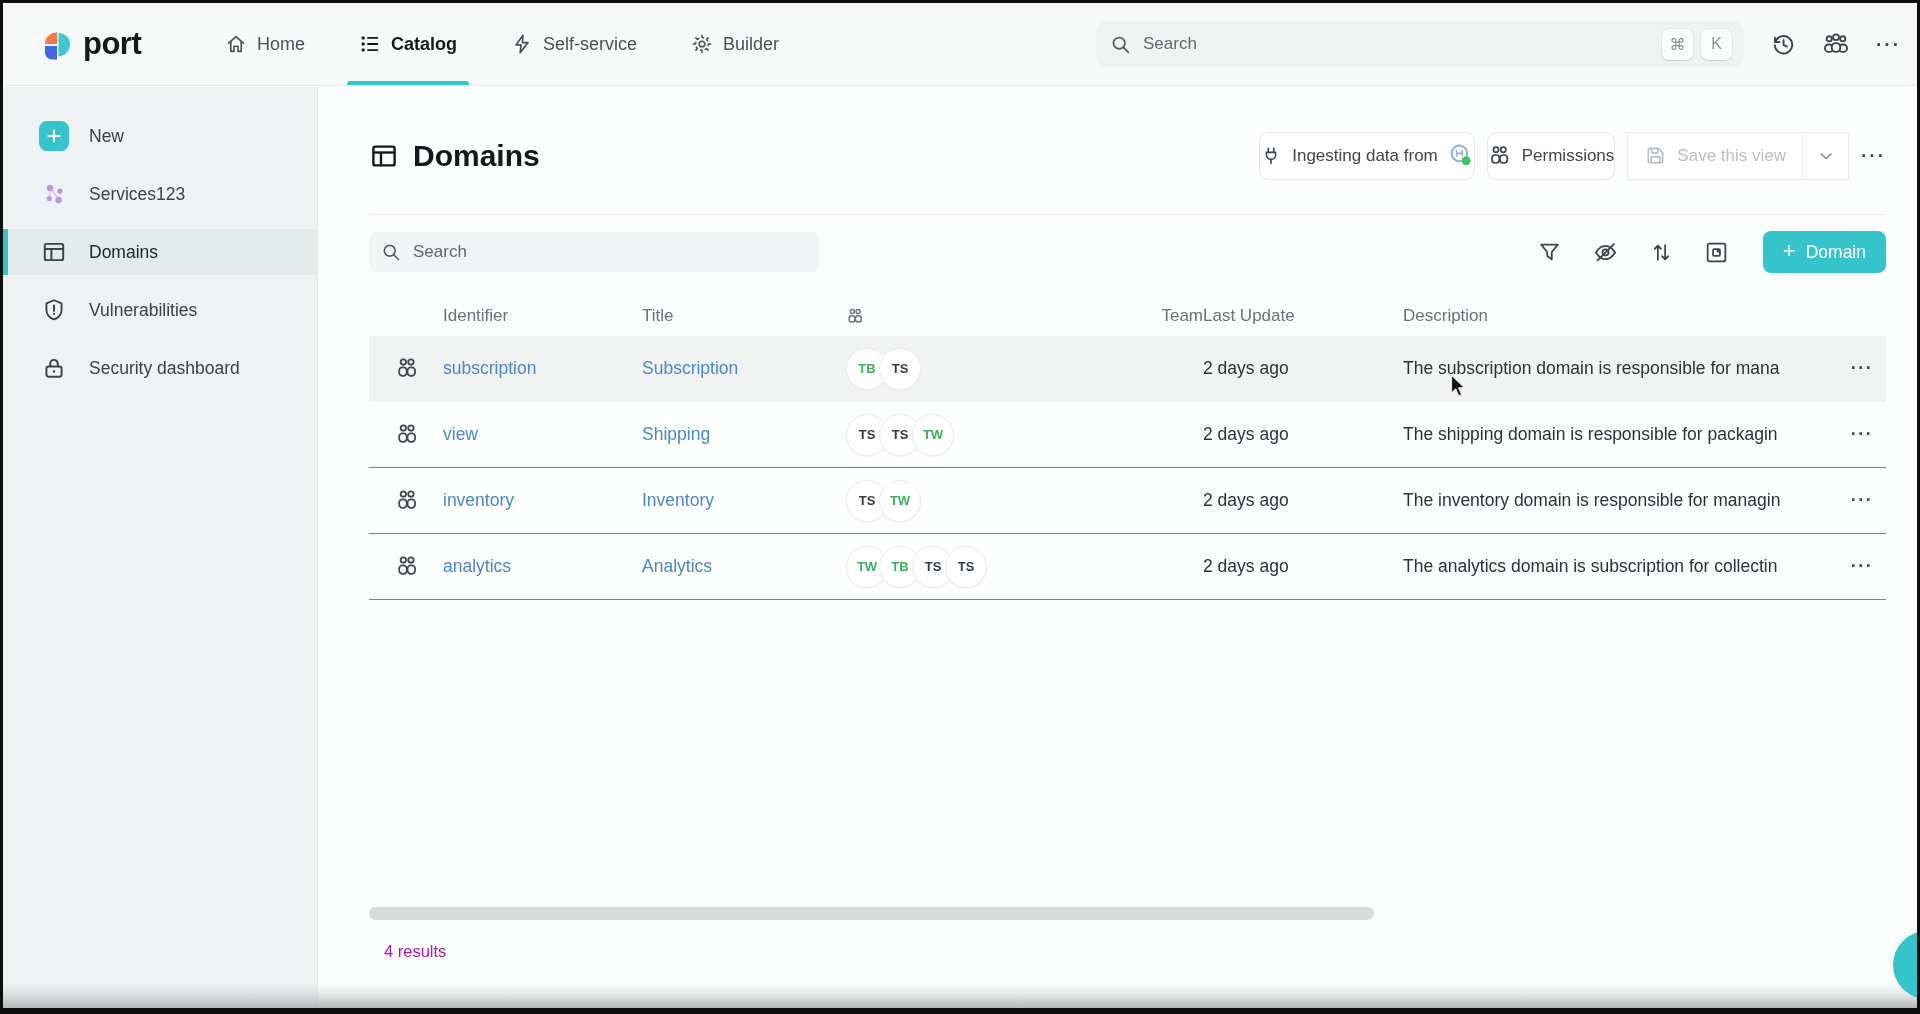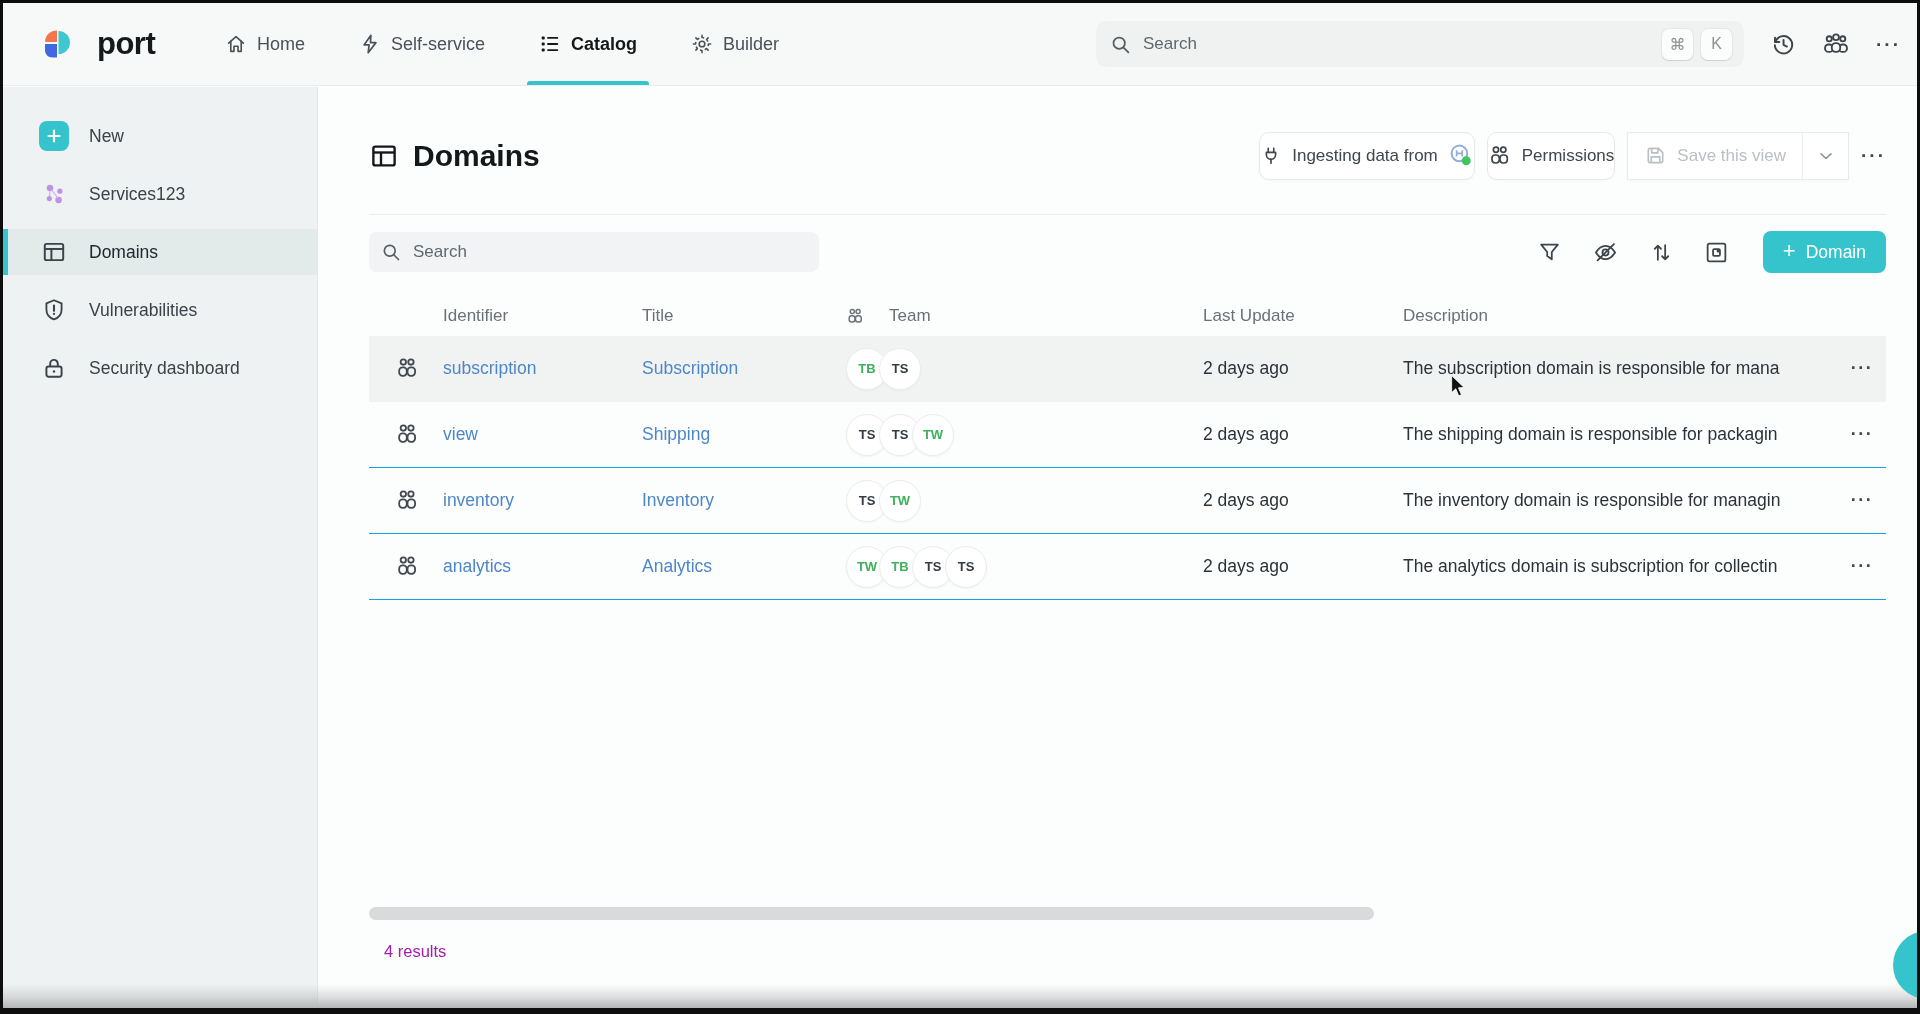--- a/index.html
+++ b/index.html
@@ -5,21 +5,21 @@
   html,body{margin:0;padding:0;background:#2a2a2a;}
   *{box-sizing:border-box;}
   .frame{
     position:relative;width:1920px;height:1014px;overflow:hidden;
     background:#fcfdfd;border:3px solid #0e0e0e;border-bottom-width:6px;
     font-family:"Liberation Sans",sans-serif;color:#21272e;
   }
   svg{display:block;}
   
   .topbar{position:relative;height:83px;background:#f7f8f8;border-bottom:1px solid #ebeded;display:flex;align-items:center;z-index:3;}
-  .logo{display:flex;align-items:center;gap:24px;margin-left:40px;}
+  .logo{display:flex;align-items:flex-end;gap:10px;margin-left:40px;}
   .logo-word{font-size:31px;font-weight:700;letter-spacing:-0.5px;color:#16191c;}
   .topnav{position:absolute;left:222px;top:0;bottom:0;display:flex;gap:54px;}
   .nav-item{position:relative;display:flex;align-items:center;gap:10px;font-size:18px;color:#4a5157;cursor:pointer;}
   .nav-item.active{color:#15181b;font-weight:700;}
   .nav-item.active::after{content:"";position:absolute;left:-12px;right:-12px;bottom:0;height:4px;border-radius:3px 3px 0 0;background:var(--accent);}
   .top-right{position:absolute;right:16px;top:0;bottom:0;display:flex;align-items:center;gap:26px;}
   .gsearch{display:flex;align-items:center;width:648px;height:46px;background:#f0f2f2;border-radius:10px;padding:0 12px 0 14px;gap:10px;color:#565d63;}
   .gsearch input{flex:1;border:none;outline:none;background:transparent;font-size:17px;color:#3a4147;font-family:"Liberation Sans",sans-serif;}
   .gsearch input::placeholder{color:#60686e;opacity:1;}
   .kbd{width:31px;height:31px;border-radius:7px;background:#fbfcfc;box-shadow:0 1px 1px rgba(0,0,0,0.10),0 0 0 1px rgba(0,0,0,0.04);display:flex;align-items:center;justify-content:center;font-size:16px;color:#8b9298;}
@@ -46,21 +46,21 @@
   .toolbar{display:flex;align-items:center;margin-top:16px;height:42px;}
   .tsearch{display:flex;align-items:center;gap:10px;width:450px;height:40px;background:#f1f3f4;border-radius:8px;padding:0 12px;color:#565d63;}
   .tsearch input{flex:1;border:none;outline:none;background:transparent;font-size:17px;color:#3a4147;font-family:"Liberation Sans",sans-serif;}
   .tsearch input::placeholder{color:#60686e;opacity:1;}
   .tool-icons{margin-left:auto;display:flex;align-items:center;gap:30px;color:#3f464c;}
   .add-btn{margin-left:34px;display:flex;align-items:center;gap:10px;height:42px;padding:0 20px;border:none;border-radius:8px;background:var(--accent);color:#fff;font-size:17.5px;font-family:"Liberation Sans",sans-serif;cursor:pointer;}
   .add-btn .plus{font-size:22px;font-weight:400;line-height:1;margin-top:-2px;}
   
   .tgrid{display:grid;grid-template-columns:48px 199px 204px 357px 200px 1fr 48px;align-items:center;padding-left:26px;}
   .thead{margin-top:23px;height:40px;color:#6a7177;font-size:17px;}
-  .thead .team-h{display:flex;align-items:center;gap:24px;}
+  .thead .team-h{display:flex;align-items:center;gap:24px;justify-content:space-between;}
   .trow{height:66px;font-size:17.5px;color:#2b3238;border-bottom:1px solid #0ea5e9;cursor:pointer;}
   .trow.hover{background:#f1f3f3;border-bottom-color:transparent;}
   .trow .r-ico{color:#41484e;}
   .trow a{color:#4d87c8;text-decoration:none;cursor:pointer;}
   .chips{display:flex;align-items:center;}
   .chip{width:42px;height:42px;border-radius:50%;background:#fff;border:1px solid #ececec;box-shadow:0 1px 2px rgba(0,0,0,0.04);display:flex;align-items:center;justify-content:center;font-size:13px;font-weight:700;}
   .chip+.chip{margin-left:-9px;}
   .chip[data-color="green"]{color:#3eb05e;}
   .chip[data-color="dark"]{color:#333c43;}
   .desc{white-space:nowrap;overflow:hidden;}
@@ -93,47 +93,47 @@
     <nav class="topnav">
       <div class="nav-item">
         <span>
           <svg width="22" height="22" viewBox="0 0 24 24" fill="none" stroke="currentColor" stroke-width="1.8" stroke-linecap="round" stroke-linejoin="round">
             <path d="M4 11 L12 4 L20 11"></path>
               <path d="M6.3 9.2 V20 H9.8 V14.5 H14.2 V20 H17.7 V9.2"></path>
           </svg>
         </span>
         <span>Home</span>
       </div>
-      <div class="nav-item">
-        <span>
-          <svg width="22" height="22" viewBox="0 0 24 24" fill="none" stroke="currentColor" stroke-width="1.8" stroke-linejoin="round">
-            <path d="M13 2.5 L5.5 13 H11 L10 21.5 L18.5 10.5 H12.5 Z"></path>
-          </svg>
-        </span>
-        <span>Self-service</span>
-      </div>
       <div class="nav-item active">
         <span>
           <svg width="22" height="22" viewBox="0 0 24 24">
             <g fill="currentColor">
                 <rect x="3" y="3.8" width="3.2" height="3.2" rx="0.8"></rect>
                 <rect x="3" y="10.4" width="3.2" height="3.2" rx="0.8"></rect>
                 <rect x="3" y="17" width="3.2" height="3.2" rx="0.8"></rect>
               </g>
             <g stroke="currentColor" stroke-width="2" stroke-linecap="round">
                 <line x1="9.8" y1="5.4" x2="20" y2="5.4"></line>
                 <line x1="9.8" y1="12" x2="20" y2="12"></line>
                 <line x1="9.8" y1="18.6" x2="20" y2="18.6"></line>
               </g>
           </svg>
         </span>
         <span>Catalog</span>
       </div>
       <div class="nav-item">
         <span>
+          <svg width="22" height="22" viewBox="0 0 24 24" fill="none" stroke="currentColor" stroke-width="1.8" stroke-linejoin="round">
+            <path d="M13 2.5 L5.5 13 H11 L10 21.5 L18.5 10.5 H12.5 Z"></path>
+          </svg>
+        </span>
+        <span>Self-service</span>
+      </div>
+      <div class="nav-item">
+        <span>
           <svg width="22" height="22" viewBox="0 0 24 24" fill="none" stroke="currentColor" stroke-width="1.7">
             <circle cx="12" cy="12" r="3.1"></circle>
             <path d="M12 2.6 V5 M12 19 V21.4 M21.4 12 H19 M5 12 H2.6 M18.7 5.3 L17 7 M7 17 L5.3 18.7 M18.7 18.7 L17 17 M7 7 L5.3 5.3" stroke-linecap="round"></path>
             <circle cx="12" cy="12" r="7" stroke-dasharray="2.2 3.2"></circle>
           </svg>
         </span>
         <span>Builder</span>
       </div>
     </nav>
 

